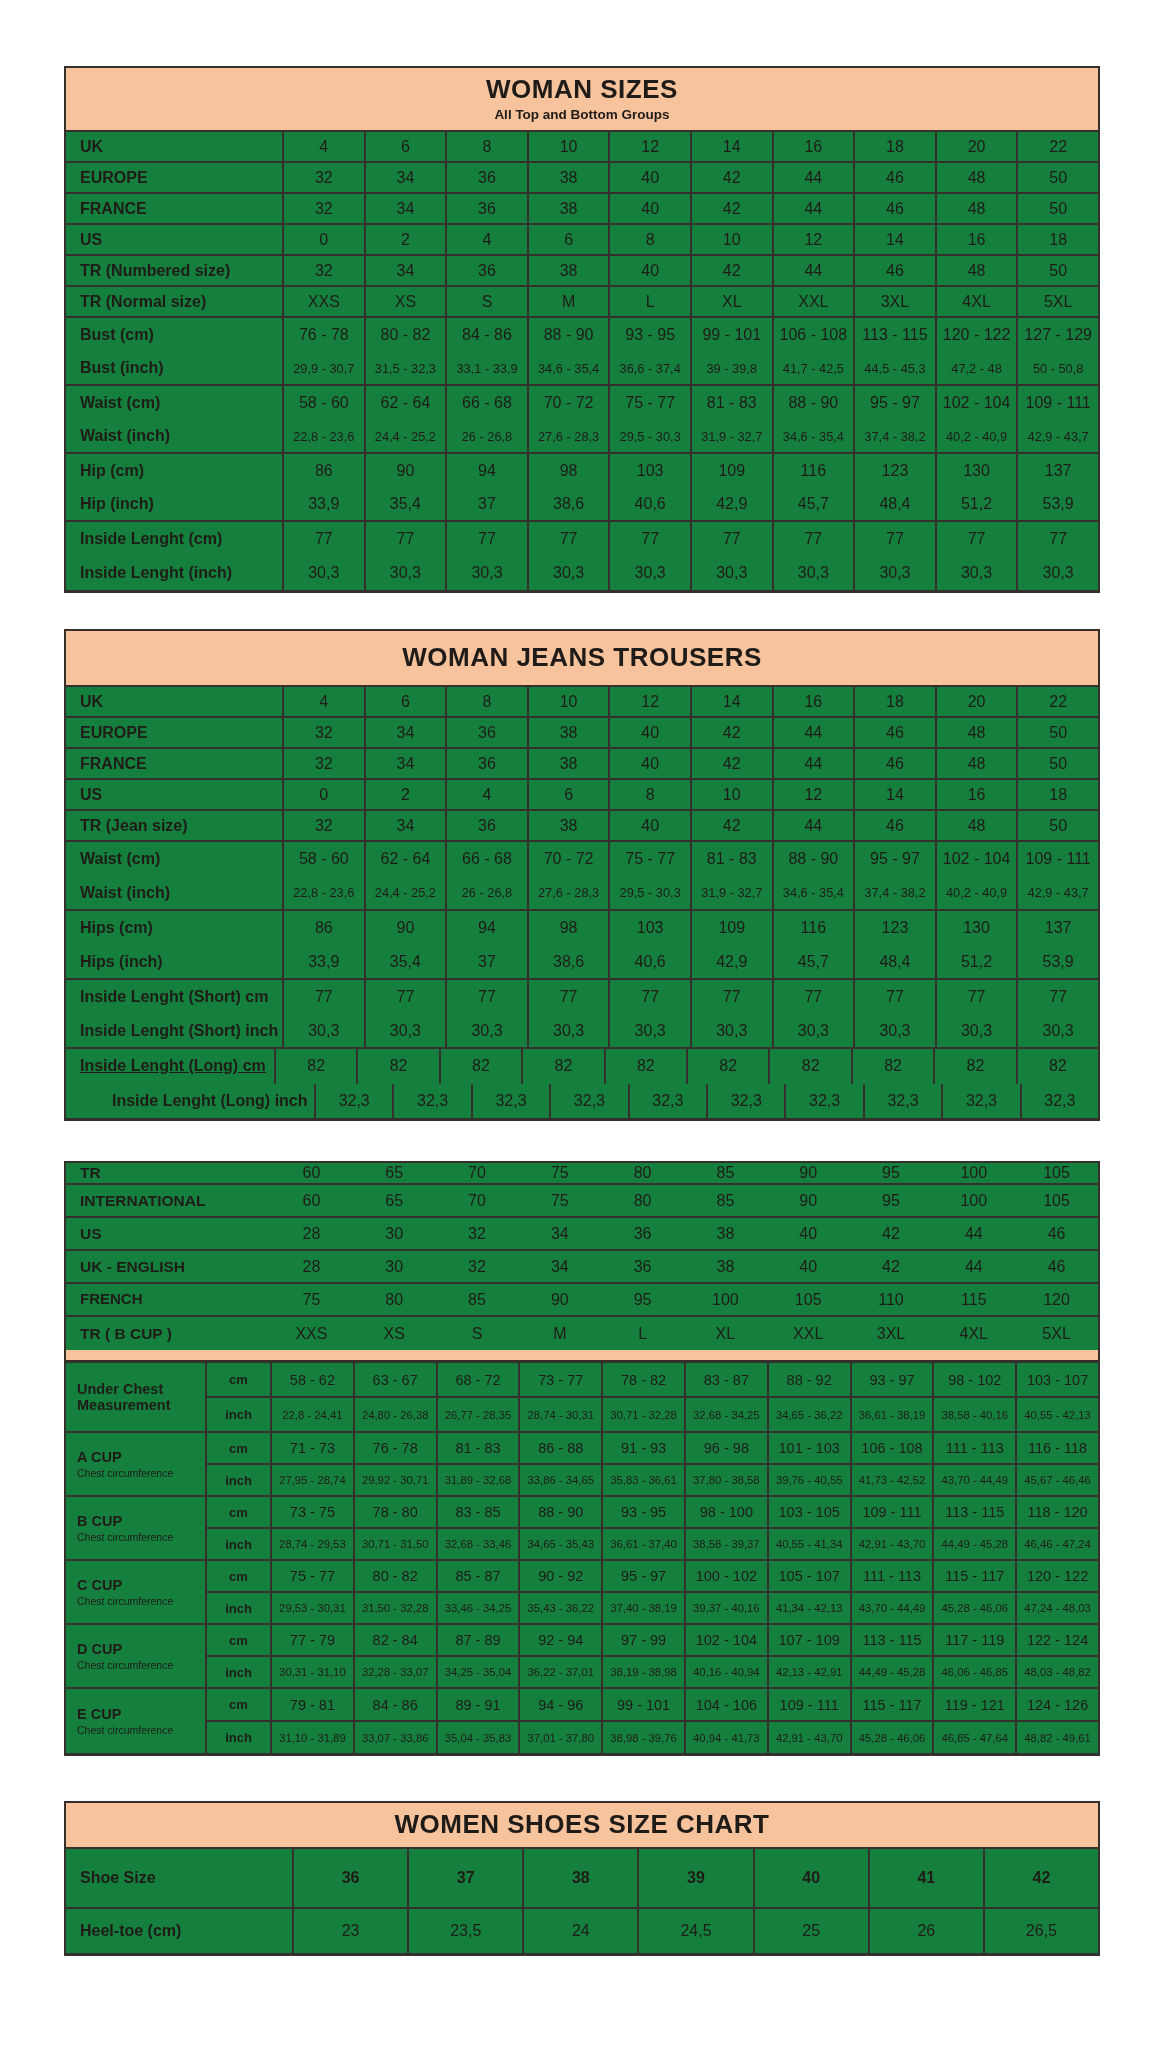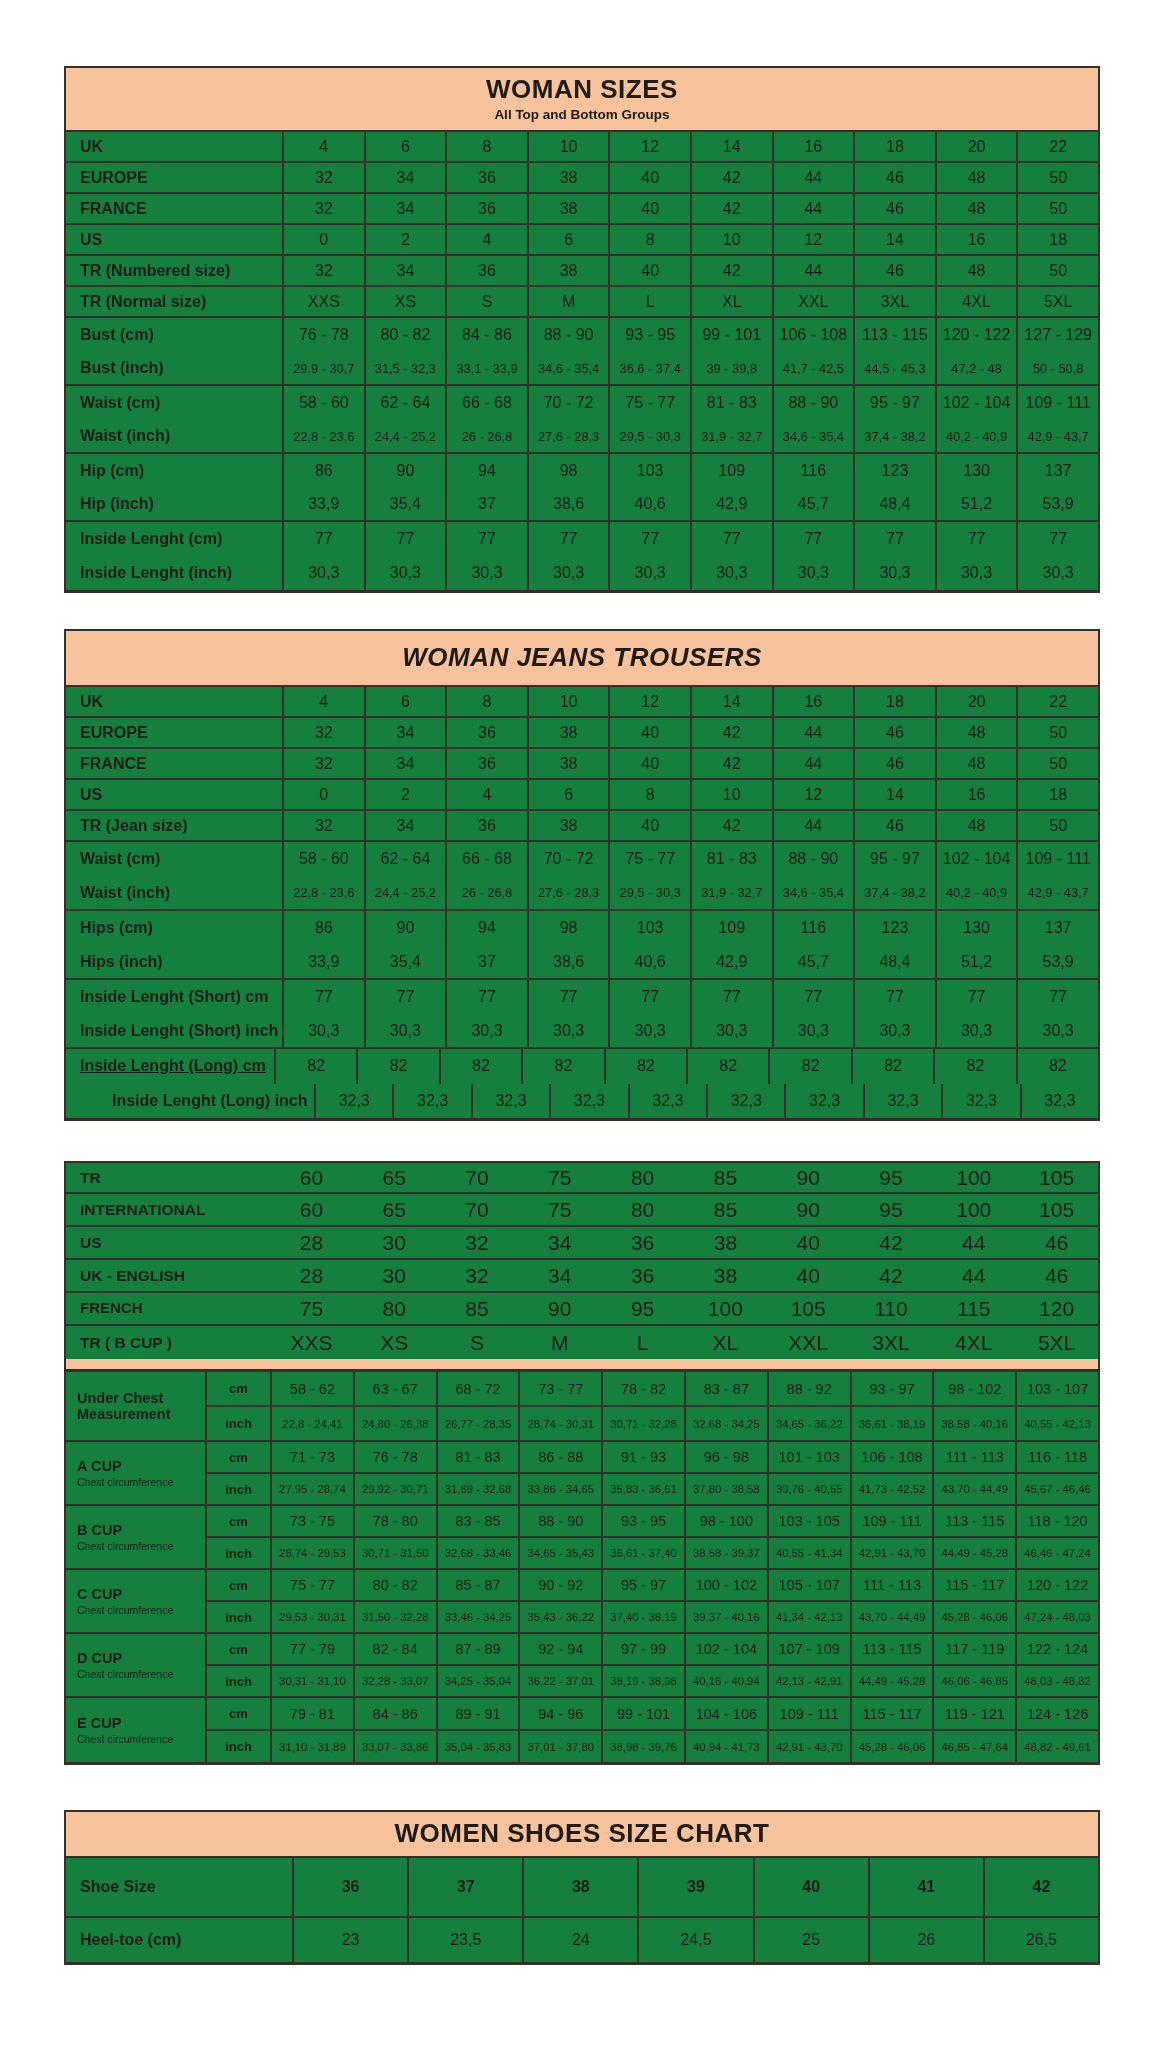--- a/index.html
+++ b/index.html
@@ -18,34 +18,34 @@
   .t1{margin-top:66px;}
   .t2{margin-top:36px;}
   .t3{margin-top:40px;}
   .t4{margin-top:45px;}
   .band{
     background:var(--peach);border-bottom:2.5px solid var(--line);
     display:flex;flex-direction:column;align-items:center;justify-content:center;
   }
   .band-title{font-weight:800;font-size:26px;letter-spacing:.5px;color:var(--ink);line-height:1.05;}
   .band-sub{font-weight:700;font-size:13.5px;margin-top:3px;}
-  .h64{height:64px;} .h56{height:56px;font-style:italic;} .h52{height:52px;} .h46{height:46px;}
+  .h64{height:64px;} .h56{height:56px;} .h52{height:52px;} .h46{height:46px;}
   .row{display:flex;align-items:stretch;border-bottom:2px solid var(--line);}
   .row.nob{border-bottom:0;}
   .row:last-child{border-bottom:0;}
   .lab{
     display:flex;align-items:center;padding-left:14px;font-weight:700;font-size:16px;
     flex:0 0 auto;line-height:1.1;
   }
   .cell{
     flex:1 1 0;display:flex;align-items:center;justify-content:center;
     border-left:2px solid var(--line);font-size:16px;white-space:nowrap;
   }
   .cell.sm{font-size:12.8px;}
-  .cell.nb{border-left:0;font-size:21px;}
+  .cell.nb{border-left:0;font-size:16px;}
   .bold .cell{font-weight:700;}
   
   .strip{height:13px;background:var(--peach);border-bottom:3px solid var(--line);}
   
   .grp{display:flex;align-items:stretch;border-bottom:2.5px solid var(--line);height:64px;}
   .grp.tall{height:70px;}
   .grp:last-child{border-bottom:0;}
   .glab{width:139px;flex:0 0 139px;display:flex;flex-direction:column;justify-content:center;padding:3px 4px 3px 11px;}
   .glab .main{font-weight:700;font-size:14.5px;line-height:1.12;}
   .glab .sub{font-size:10.5px;margin-top:2px;}
@@ -425,21 +425,21 @@
           <div class="cell">32,3</div>
           <div class="cell">32,3</div>
           <div class="cell">32,3</div>
           <div class="cell">32,3</div>
         </div>
       </div>
   </section>
 
   <section class="tbl t3">
     <div id="t3-rows">
-        <div class="row" style="height: 31px;">
+        <div class="row" style="height: 22px;">
           <div class="lab" style="width: 204px; font-size: 15.5px;">TR</div>
           <div class="cell nb">60</div>
           <div class="cell nb">65</div>
           <div class="cell nb">70</div>
           <div class="cell nb">75</div>
           <div class="cell nb">80</div>
           <div class="cell nb">85</div>
           <div class="cell nb">90</div>
           <div class="cell nb">95</div>
           <div class="cell nb">100</div>

